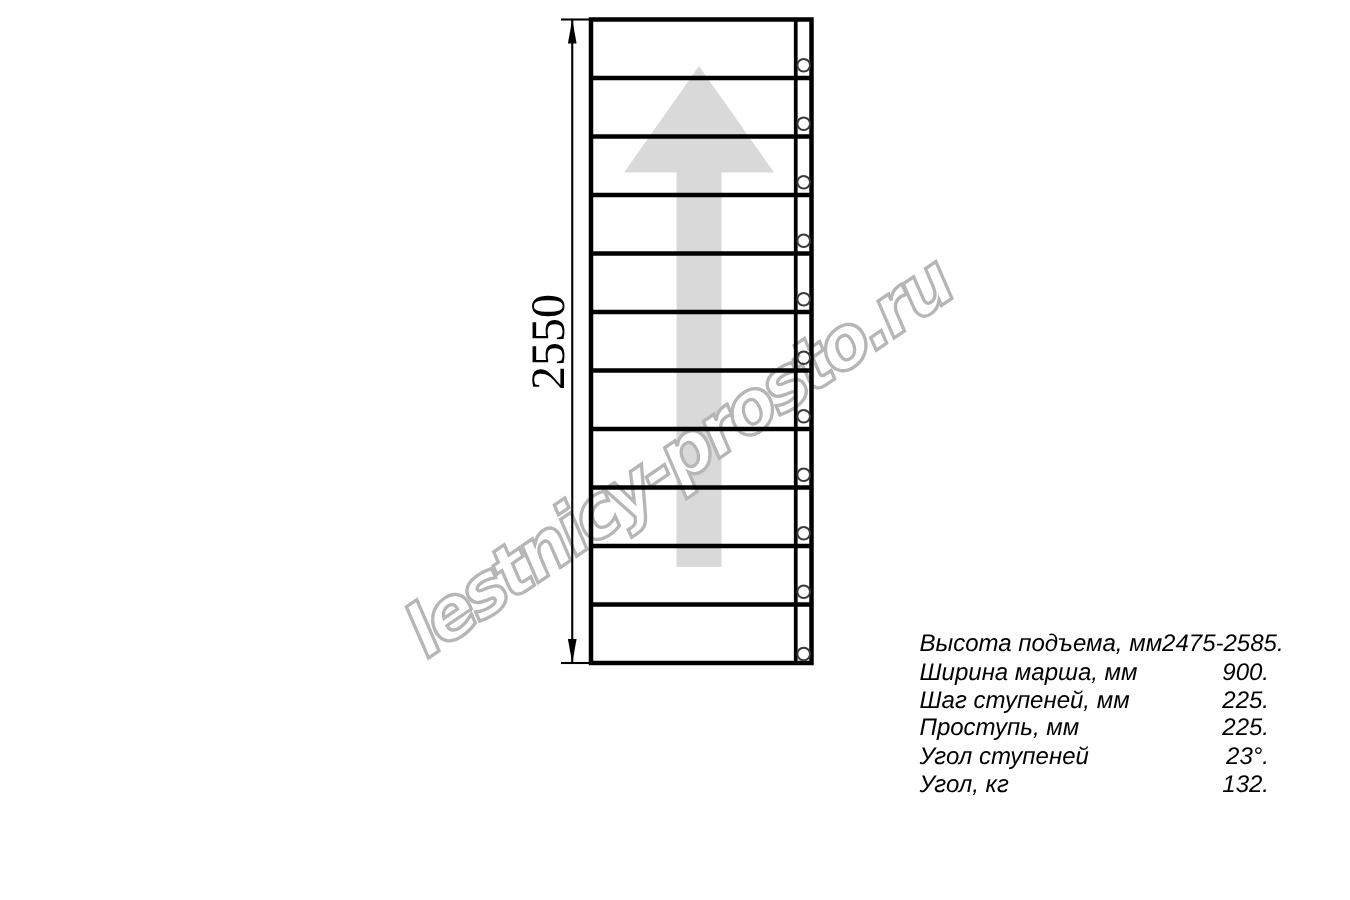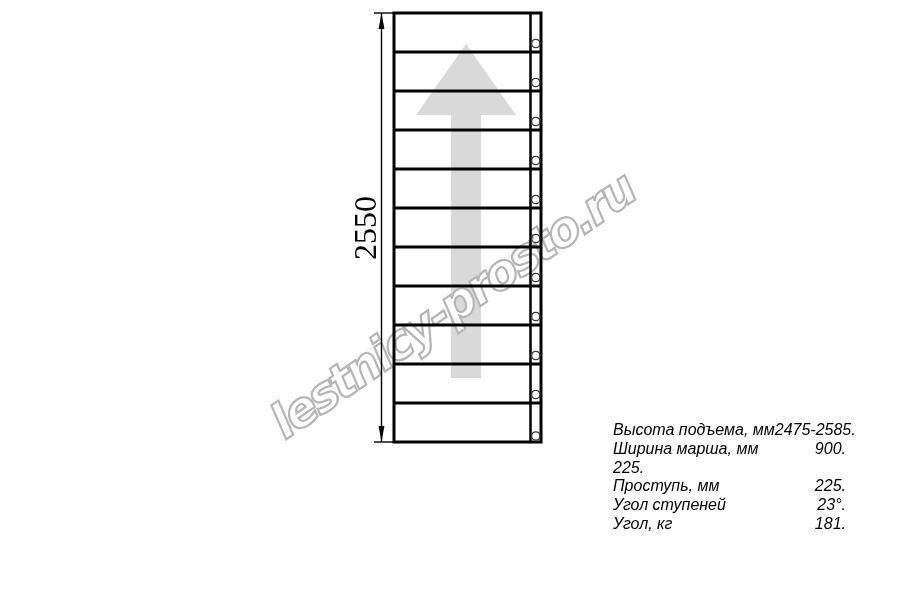--- a/index.html
+++ b/index.html
@@ -93,29 +93,30 @@
   <div class="specs">
     <div class="spec-row">
       <span class="spec-label">Высота подъема, мм</span>
       <span class="spec-value">2475-2585.</span>
     </div>
     <div class="spec-row">
       <span class="spec-label">Ширина марша, мм</span>
       <span class="spec-value">900.</span>
     </div>
     <div class="spec-row">
+      <span class="spec-label">Шаг ступеней, мм</span>
       <span class="spec-value">225.</span>
     </div>
     <div class="spec-row">
       <span class="spec-label">Проступь, мм</span>
       <span class="spec-value">225.</span>
     </div>
     <div class="spec-row">
       <span class="spec-label">Угол ступеней</span>
       <span class="spec-value">23°.</span>
     </div>
     <div class="spec-row">
       <span class="spec-label">Угол, кг</span>
-      <span class="spec-value">181.</span>
+      <span class="spec-value">132.</span>
     </div>
   </div>
 
 </div>
 
 </body></html>

